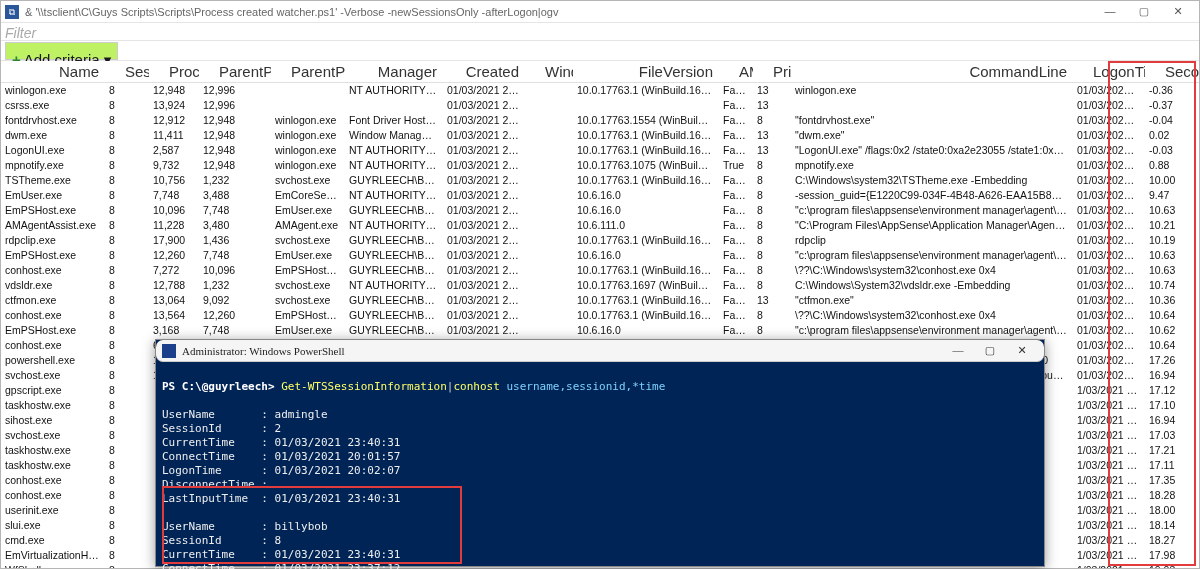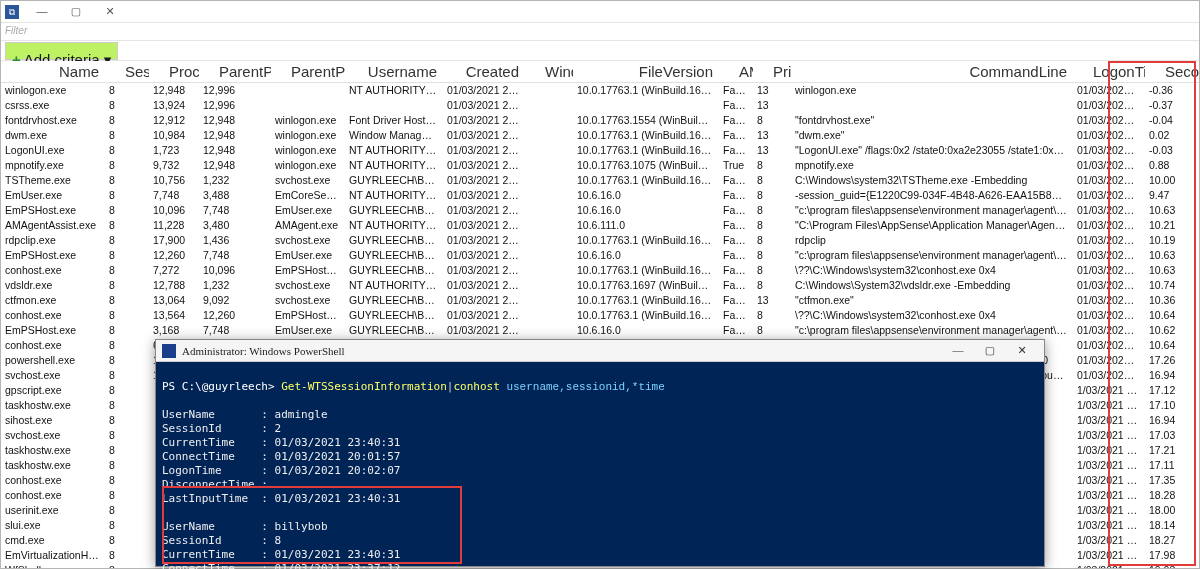--- a/index.html
+++ b/index.html
@@ -7,44 +7,44 @@
   .window { border: 1px solid #b5b5b5; width: 100%; height: 100%; position: relative; background: #fff; }
 
   
   .titlebar { display: flex; align-items: center; height: 22px; background: #fff; border-bottom: 1px solid #e5e5e5; padding: 0 4px; font-size: 11px; color: #666; }
   .titlebar .ticon { width: 14px; height: 14px; background: #2a579a; color: #fff; font-size: 9px; text-align: center; line-height: 14px; margin-right: 6px; }
   .titlebar .title { flex: 1; white-space: nowrap; overflow: hidden; text-overflow: ellipsis; }
   .titlebar .wc { display: flex; }
   .titlebar .wc div { width: 34px; text-align: center; color: #555; font-size: 11px; }
 
   
-  .filterrow { border-bottom: 1px solid #e5e5e5; padding: 2px 4px; color: #aaa; font-style: italic; font-size: 10px; height: 18px; }
+  .filterrow { border-bottom: 1px solid #e5e5e5; padding: 2px 4px; color: #aaa; font-style: italic; font-size: 14px; height: 18px; }
   .addcrit { border-bottom: 1px solid #e5e5e5; padding: 1px 4px; height: 20px; }
   .addcrit button { font-size: 15px; background: #bef264; border: 1px solid #ccc; padding: 8px 6px; height: 16px; color: #1a1a1a; }
   .addcrit button span.plus { color: #2a8a2a; font-weight: bold; margin-right: 3px; }
 
   
   .grid { position: relative; height: calc(100% - 60px); overflow: hidden; }
   table { border-collapse: collapse; width: 100%; table-layout: fixed; }
   th { text-align: right; font-weight: normal; color: #333; background: #fff; border-bottom: 1px solid #e0e0e0; padding: 2px 6px 2px 20px; font-size: 15px; white-space: nowrap; overflow: hidden; }
   td { padding: 0 6px 0 4px; font-size: 10.5px; height: 15px; line-height: 15px; white-space: nowrap; overflow: hidden; text-overflow: ellipsis; color: #111; }
   .last-col-box { position:absolute; top:0; right:3px; width:88px; height: calc(100% - 2px); border:2px solid #e23b3b; pointer-events:none; }
 
   
   .pswin { position: absolute; left: 154px; top: 338px; width: 890px; height: 228px; background: #012456; color: #eee; font-family: Consolas, monospace; font-size: 11px; box-shadow: 0 2px 12px rgba(0,0,0,.4); border: 1px solid #888; }
-  .pswin .pstitle { background: #f5f5f5; color: #222; height: 22px; display: flex; align-items: center; padding: 0 6px; font-family: "Segoe UI"; font-size: 11px; border-bottom: 1px solid #ccc; }
+  .pswin .pstitle { background: #f5f5f5; color: #222; height: 22px; display: flex; align-items: center; padding: 0 6px; font-family: "Segoe UI"; font-size: 11px; border-bottom: 1px solid #ccc; border-radius: 7px; }
   .pswin .pstitle .picon { width: 14px; height: 14px; background: #1b3f8b; margin-right: 6px; }
   .pswin .pstitle .pt { flex: 1; }
   .pswin .pstitle .wc { display:flex; }
   .pswin .pstitle .wc div { width: 32px; text-align:center; color:#333; }
   .pswin .psbody { padding: 4px 6px; line-height: 14px; white-space: pre; }
-  .pswin .psbody .prompt { color: #fff; }
+  .pswin .psbody .prompt { color: #fff; font-weight: bold; }
   .pswin .psbody .cmd1 { color: #ffff66; }
   .pswin .psbody .cmd2 { color: #cccccc; }
-  .pswin .psbody .arg  { color: #7fd1ff; font-family: Liberation Mono, monospace; }
+  .pswin .psbody .arg  { color: #7fd1ff; }
   .pswin .hlbox { position:absolute; border:2px solid #e23b3b; pointer-events:none; }
 
   
   .c-name { width: 104px; }
   .c-sid  { width: 44px; }
   .c-pid  { width: 50px; }
   .c-ppid { width: 72px; }
   .c-pproc{ width: 74px; }
   .c-user { width: 98px; }
   .c-created{ width:82px; }
@@ -56,20 +56,21 @@
   .c-ltime{ width:72px; }
   .c-sal  { width:88px; }
 </style>
 </head>
 <body>
 
 <div class="window">
 
   <div class="titlebar">
     <div class="ticon">⧉</div>
+    <div class="title">&amp; '\\tsclient\C\Guys Scripts\Scripts\Process created watcher.ps1' -Verbose -newSessionsOnly -afterLogon|ogv</div>
     <div class="wc">
       <div>—</div>
       <div>▢</div>
       <div>✕</div>
     </div>
   </div>
 
   <div class="filterrow">
     <span>Filter</span>
   </div>
@@ -97,21 +98,21 @@
           <col class="c-ltime">
           <col class="c-sal">
       </colgroup>
       <thead>
         <tr>
           <th>Name</th>
           <th>SessionId</th>
           <th>ProcessId</th>
           <th>ParentProcessId</th>
           <th>ParentProcess</th>
-          <th>Username</th>
+          <th>Manager</th>
           <th>Created</th>
           <th>WindowTitle</th>
           <th>FileVersion</th>
           <th>AMAgent</th>
           <th>Priority</th>
           <th>CommandLine</th>
           <th>LogonTime</th>
           <th>SecondsAfterLogon</th>
         </tr>
       </thead>
@@ -160,37 +161,37 @@
             <td>10.0.17763.1554 (WinBuild.160101.0800)</td>
             <td>False</td>
             <td>8</td>
             <td>"fontdrvhost.exe"</td>
             <td>01/03/2021 23:37:11</td>
             <td>-0.04</td>
           </tr>
           <tr>
             <td>dwm.exe</td>
             <td>8</td>
-            <td>10,984</td>
+            <td>11,411</td>
             <td>12,948</td>
             <td>winlogon.exe</td>
             <td>Window Manager\DWM-8</td>
             <td>01/03/2021 23:37:11</td>
             <td></td>
             <td>10.0.17763.1 (WinBuild.160101.0800)</td>
             <td>False</td>
             <td>13</td>
             <td>"dwm.exe"</td>
             <td>01/03/2021 23:37:11</td>
             <td>0.02</td>
           </tr>
           <tr>
             <td>LogonUI.exe</td>
             <td>8</td>
-            <td>1,723</td>
+            <td>2,587</td>
             <td>12,948</td>
             <td>winlogon.exe</td>
             <td>NT AUTHORITY\SYSTEM</td>
             <td>01/03/2021 23:37:11</td>
             <td></td>
             <td>10.0.17763.1 (WinBuild.160101.0800)</td>
             <td>False</td>
             <td>13</td>
             <td>"LogonUI.exe" /flags:0x2 /state0:0xa2e23055 /state1:0x41c64e6d</td>
             <td>01/03/2021 23:37:11</td>

